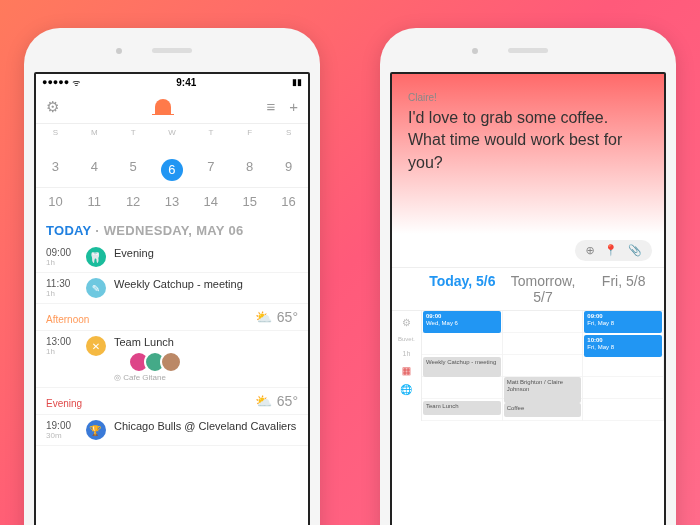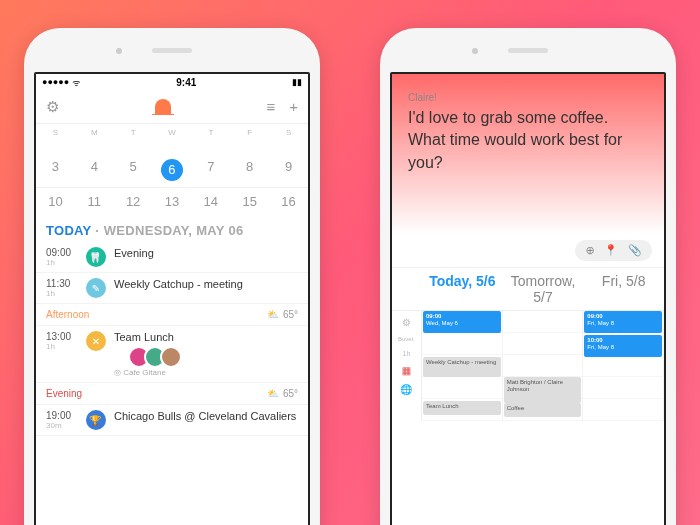--- a/index.html
+++ b/index.html
@@ -48,21 +48,21 @@
 .evlist { flex:1; overflow:hidden; }
 .ev { display:flex; align-items:flex-start; padding:5px 10px; border-bottom:1px solid #f3f3f3; gap:8px;}
 .ev-time { width:32px; font-size:10px; color:#555;}
 .ev-time .dur { font-size:8px; color:#bbb; display:block;}
 .ev-dot { width:20px; height:20px; border-radius:50%; display:flex;align-items:center;justify-content:center; font-size:10px; color:#fff; flex-shrink:0;}
 .ev-body { flex:1; font-size:11px; color:#333;}
 .ev-body .loc { font-size:8px; color:#aaa;}
 .sect { display:flex; justify-content:space-between; align-items:flex-end; padding:5px 10px; font-size:10px; border-bottom:1px solid #f3f3f3;}
 .sect .lbl-aft { color:#ff9a5a;}
 .sect .lbl-eve { color:#e04a4a;}
-.sect .wx { color:#999; font-size:10px;}
+.sect .wx { color:#999; font-size:14px;}
 .avatars { display:flex; margin-top:3px; }
 .avatars .av { width:22px;height:22px;border-radius:50%;background:#ccc;border:2px solid #fff;margin-left:-6px;}
 .avatars .av:first-child{margin-left:14px;}
 
 .msg-grad { height:160px; background:linear-gradient(180deg,#ff6a6a 0%,rgba(255,255,255,0) 100%); padding:18px 16px 0; }
 .msg-txt { font-size:16px; color:#333; line-height:1.4;}
 .msg-hello { color:#888; font-size:10px; margin-bottom:4px;}
 .insert-bar { display:flex; justify-content:flex-end; gap:8px; padding:6px 12px; border-bottom:1px solid #eee;}
 .pill { display:flex; background:#f0f0f0; border-radius:14px; padding:4px 10px; gap:10px; font-size:11px; color:#888;}
 .daytabs { display:grid; grid-template-columns:30px 1fr 1fr 1fr; font-size:14px; text-align:center; border-bottom:1px solid #eee;}

